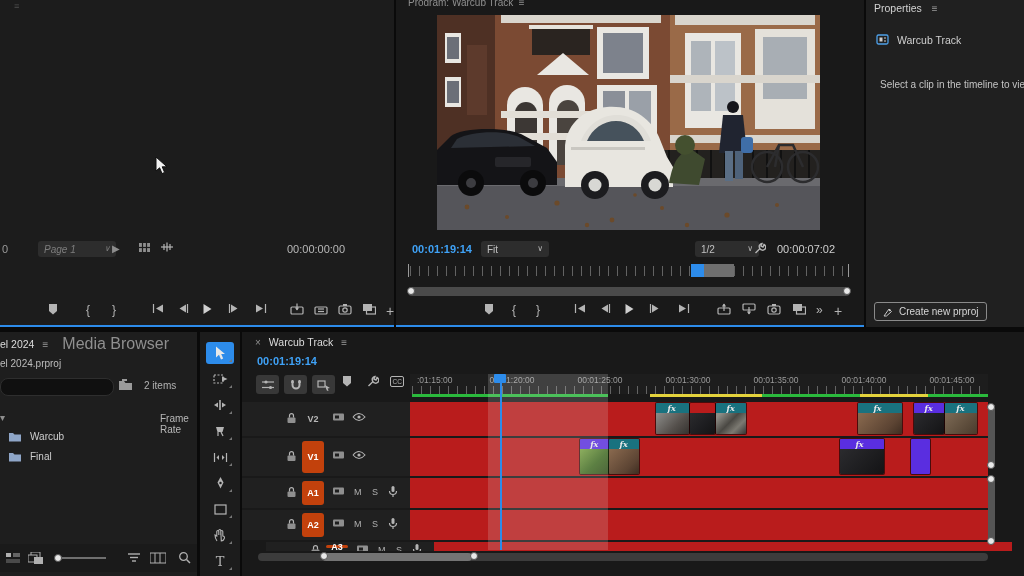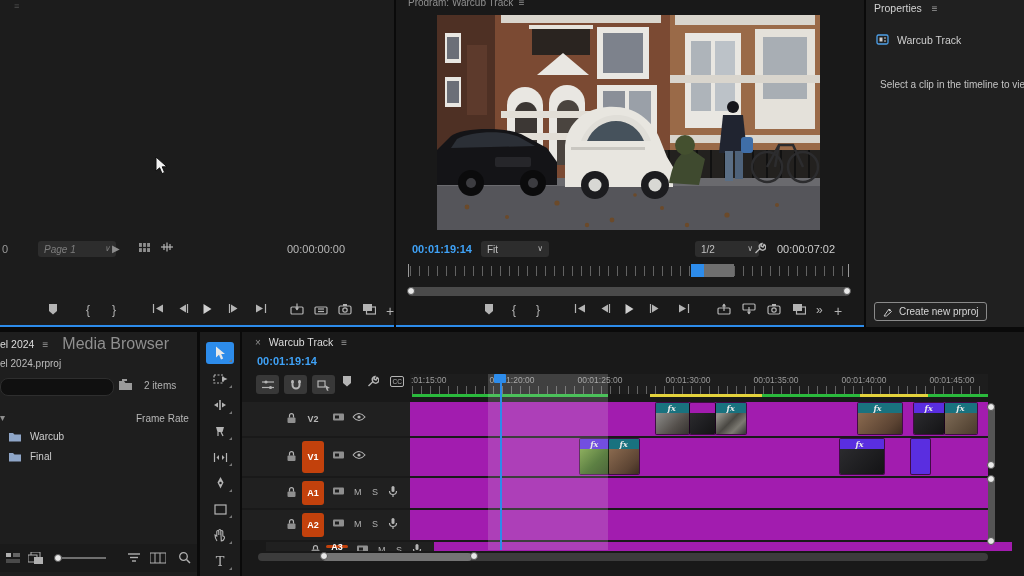--- a/index.html
+++ b/index.html
@@ -28,21 +28,21 @@
   .hdr-none{background:transparent;}
   .clip .thumb{position:absolute;left:0;right:0;bottom:0;top:10px;}
   .clip.solid{background:#5a2ee0;}
   .th-gray{background:linear-gradient(135deg,#8d8d8a,#55504c 60%,#35322f);}
   .th-dark{background:linear-gradient(135deg,#2b2b2e,#131315);}
   .th-speckle{background:linear-gradient(135deg,#8f8d86 10%,#4a4843 45%,#7c7a72 70%,#333);}
   .th-brown{background:linear-gradient(135deg,#8a6a4f,#5c4433 70%,#3e2d21);}
   .th-brown2{background:linear-gradient(135deg,#7d6a55,#4a3b2c);}
   .th-grass{background:linear-gradient(135deg,#7ba342,#3f6a20 55%,#2c4a16);}
   .trackrow{position:absolute;left:242px;width:746px;background:#202020;}
-  .lane{position:absolute;left:168px;right:0;top:0;bottom:0;background:#a21caf;}
+  .lane{position:absolute;left:168px;right:0;top:0;bottom:0;background:#b91c1c;}
   .tlabel{position:absolute;width:22px;border-radius:3px;display:flex;align-items:center;justify-content:center;
       font-size:9px;font-weight:bold;color:#cfcfcf;}
   .tlabel.target{background:#c2410c;color:#fff;}
   .knob{position:absolute;width:8px;height:8px;border-radius:50%;background:#e8e8e8;border:1px solid #555;box-sizing:border-box;}
   .scrollbar{position:absolute;background:#3c3c3c;border-radius:4px;}
   .rlabel{position:absolute;top:1px;font-size:8.5px;color:#9c9c9c;white-space:nowrap;}
   .cc-box{border:1px solid #b4b4b4;border-radius:2px;font-size:6.5px;padding:0 1.5px;color:#b4b4b4;line-height:9px;}
 </style>
 </head>
 <body>
@@ -394,21 +394,21 @@
     </div>
     <div class="abs" style="left:0;top:26px;color:#bdbdbd;font-size:10px;">el 2024.prproj</div>
     <div class="abs" style="left:0;top:46px;width:112px;height:16px;background:#101010;border:1px solid #2e2e2e;border-radius:8px;"></div>
     <div class="ic abs" style="left:118px;top:46px;">
       <svg width="15" height="13" viewBox="0 0 15 13">
           <path d="M1 3 h5 l1.5 2 H14 v7 H1 z" fill="#9a9a9a"></path>
           <rect x="4" y="1" width="5" height="2" fill="#9a9a9a"></rect>
         </svg>
     </div>
     <div class="abs" style="left:144px;top:48px;color:#b2b2b2;">2 items</div>
-    <div class="abs" style="left:116px;top:81px;color:#b8b8b8;padding-left:20px;">Frame Rate</div>
+    <div class="abs" style="left:140px;top:81px;color:#b8b8b8;padding-left:20px;">Frame Rate</div>
     <div class="abs" style="left:0;top:80px;color:#8f8f8f;">▾</div>
     <div id="bin-list" class="abs" style="left:0;top:96px;width:197px;">
         <div class="abs" style="left: 0px; top: 0px; width: 197px; height: 18px;">
           <span class="ic abs" style="left: 8px; top: 3px;">
             <svg width="14" height="11" viewBox="0 0 14 11">
               <path d="M1 2 h4 l1.5 1.5 H13 v7 H1 z" fill="#8fa6c8"></path>
             </svg>
           </span>
           <span class="abs" style="left: 30px; top: 3px; color: rgb(207, 207, 207);">Warcub</span>
         </div>
@@ -582,21 +582,21 @@
             <path d="M2.5 11 L7 6.5 M7 6.5 a3 3 0 1 0 4 -4 l-1 2.6 -2 -1 1 -2.6 a3 3 0 0 0 -2 5" stroke-width="1.4"></path>
           </svg>
         </span></span>
       <span class="abs" style="left: 148px; top: 1px;"><span class="ic">
           <span class="cc-box">CC</span>
         </span></span>
     </div>
 
   <div class="abs" style="left:410px;top:374px;width:578px;height:20px;background:#1d1d1d;overflow:hidden;" id="tl-ruler">
     <div class="abs ticks" style="left:2px;top:12px;width:574px;height:8px;"></div>
-  <span class="rlabel" style="left: 1px;">:01:15:00</span>
+  <span class="rlabel" style="left: 7px;">:01:15:00</span>
       <span class="rlabel" style="left: 102px; transform: translateX(-50%);">00:01:20:00</span>
       <span class="rlabel" style="left: 190px; transform: translateX(-50%);">00:01:25:00</span>
       <span class="rlabel" style="left: 278px; transform: translateX(-50%);">00:01:30:00</span>
       <span class="rlabel" style="left: 366px; transform: translateX(-50%);">00:01:35:00</span>
       <span class="rlabel" style="left: 454px; transform: translateX(-50%);">00:01:40:00</span>
       <span class="rlabel" style="left: 542px; transform: translateX(-50%);">00:01:45:00</span>
     </div>
   <div id="render-bar" class="abs" style="left:0;top:394px;">
       <div class="abs" style="left: 412px; top: 0px; width: 196px; height: 3px; background: rgb(42, 185, 60);"></div>
       <div class="abs" style="left: 650px; top: 0px; width: 112px; height: 3px; background: rgb(227, 210, 60);"></div>

